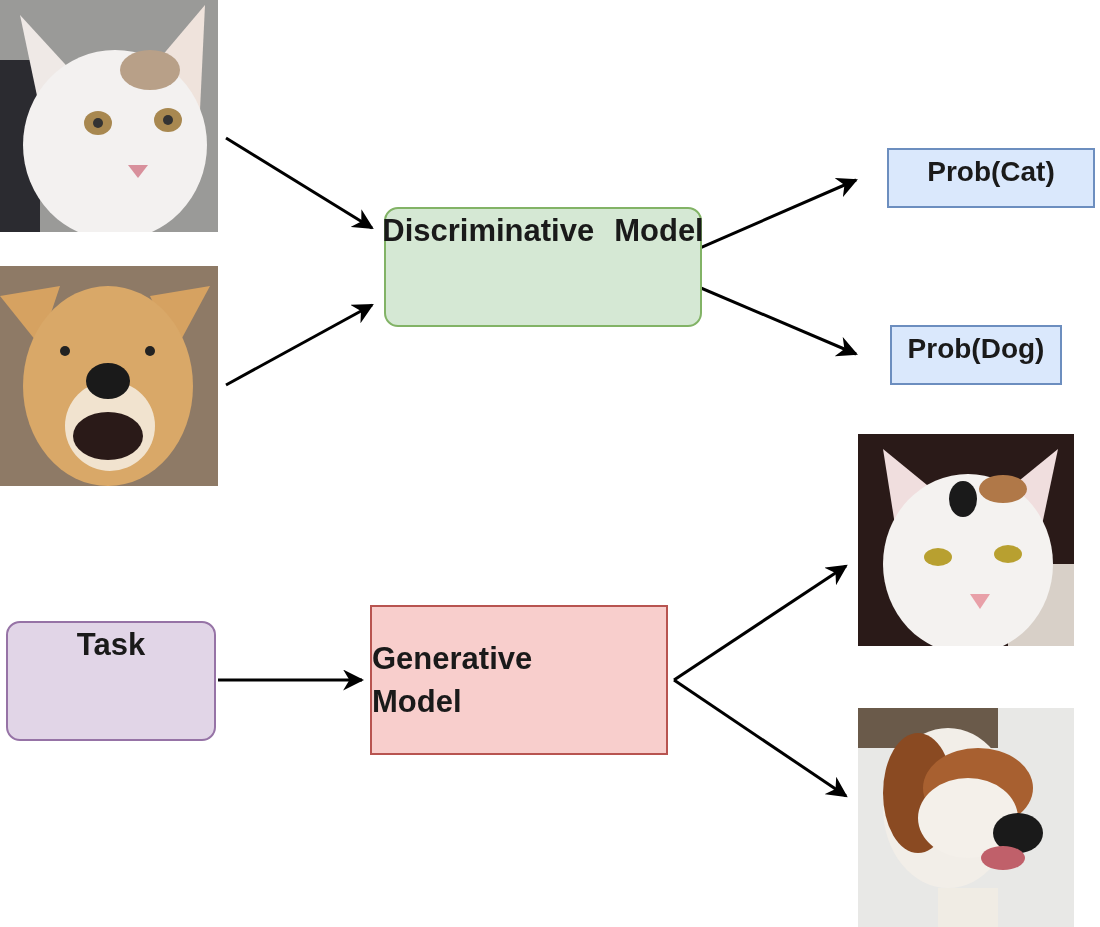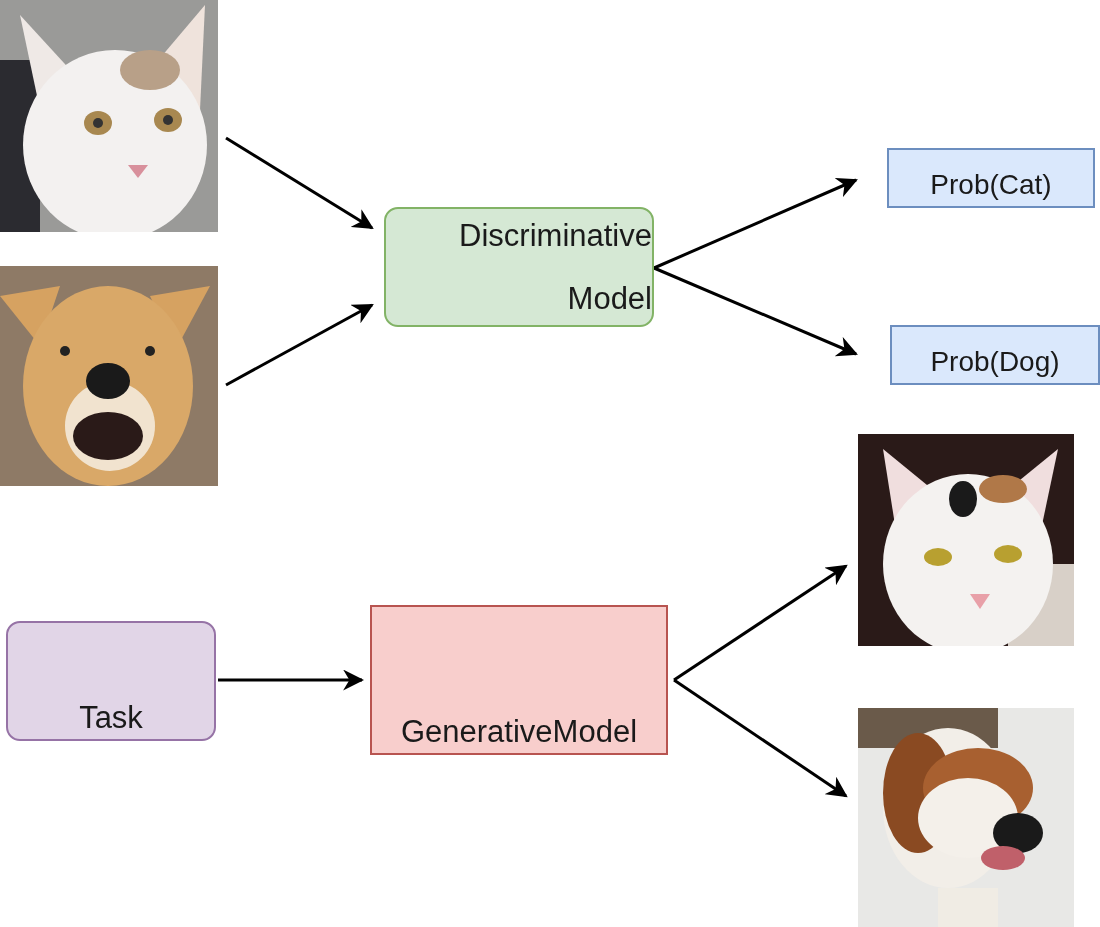--- a/index.html
+++ b/index.html
@@ -1,19 +1,19 @@
 <!DOCTYPE html>
 <html><head>
   <meta charset="utf-8">
   <style>
     html, body { margin: 0; padding: 0; background: #ffffff; }
     body { width: 1100px; height: 927px; position: relative; overflow: hidden;
            font-family: "Liberation Sans", "DejaVu Sans", sans-serif; }
-    .box { position: absolute; display: flex; align-items: flex-end; justify-content: center;
-           text-align: center; color: #1a1a1a; font-size: 31px; line-height: 43px; box-sizing: border-box; }
+    .box { position: absolute; display: flex; align-items: flex-start; justify-content: center;
+           text-align: center; color: #1a1a1a; font-size: 31px; line-height: 43px; box-sizing: border-box; font-weight: bold; }
     .green { background: #d5e8d4; border: 2px solid #82b366; border-radius: 14px; }
     .purple { background: #e1d5e7; border: 2px solid #9673a6; border-radius: 14px; }
     .red { background: #f8cecc; border: 2px solid #b85450; }
     .blue { background: #dae8fc; border: 2px solid #6c8ebf; font-size: 28px; }
     .photo { position: absolute; overflow: hidden; }
     svg.arrows { position: absolute; left: 0; top: 0; }
   </style>
 </head>
 <body>
 
@@ -81,29 +81,29 @@
   </defs>
   <line x1="226" y1="138" x2="372" y2="228" stroke="#000" stroke-width="3" marker-end="url(#ah)"></line>
   <line x1="226" y1="385" x2="372" y2="305" stroke="#000" stroke-width="3" marker-end="url(#ah)"></line>
   <line x1="654" y1="268" x2="856" y2="180" stroke="#000" stroke-width="3" marker-end="url(#ah)"></line>
   <line x1="654" y1="268" x2="856" y2="354" stroke="#000" stroke-width="3" marker-end="url(#ah)"></line>
   <line x1="218" y1="680" x2="362" y2="680" stroke="#000" stroke-width="3" marker-end="url(#ah)"></line>
   <line x1="674" y1="680" x2="846" y2="566" stroke="#000" stroke-width="3" marker-end="url(#ah)"></line>
   <line x1="674" y1="680" x2="846" y2="796" stroke="#000" stroke-width="3" marker-end="url(#ah)"></line>
 </svg>
 
-<div class="box green" style="left:384px;top:207px;width:270px;height:120px;flex-direction:column;gap:20px;">
+<div class="box green" style="left:384px;top:207px;width:318px;height:120px;flex-direction:row;gap:20px;">
   <span>Discriminative</span>
   <span>Model</span>
 </div>
 <div class="box blue" style="left:887px;top:148px;width:208px;height:60px;">
   <span>Prob(Cat)</span>
 </div>
-<div class="box blue" style="left:890px;top:325px;width:210px;height:60px;">
+<div class="box blue" style="left:890px;top:325px;width:172px;height:60px;">
   <span>Prob(Dog)</span>
 </div>
 <div class="box purple" style="left:6px;top:621px;width:210px;height:120px;flex-direction:row;">
   <span>Task</span>
 </div>
-<div class="box red" style="left:370px;top:605px;width:298px;height:150px;flex-direction:row;">
+<div class="box red" style="left:370px;top:605px;width:298px;height:150px;flex-direction:column;">
   <span>Generative</span>
   <span>Model</span>
 </div>
 
 </body></html>

